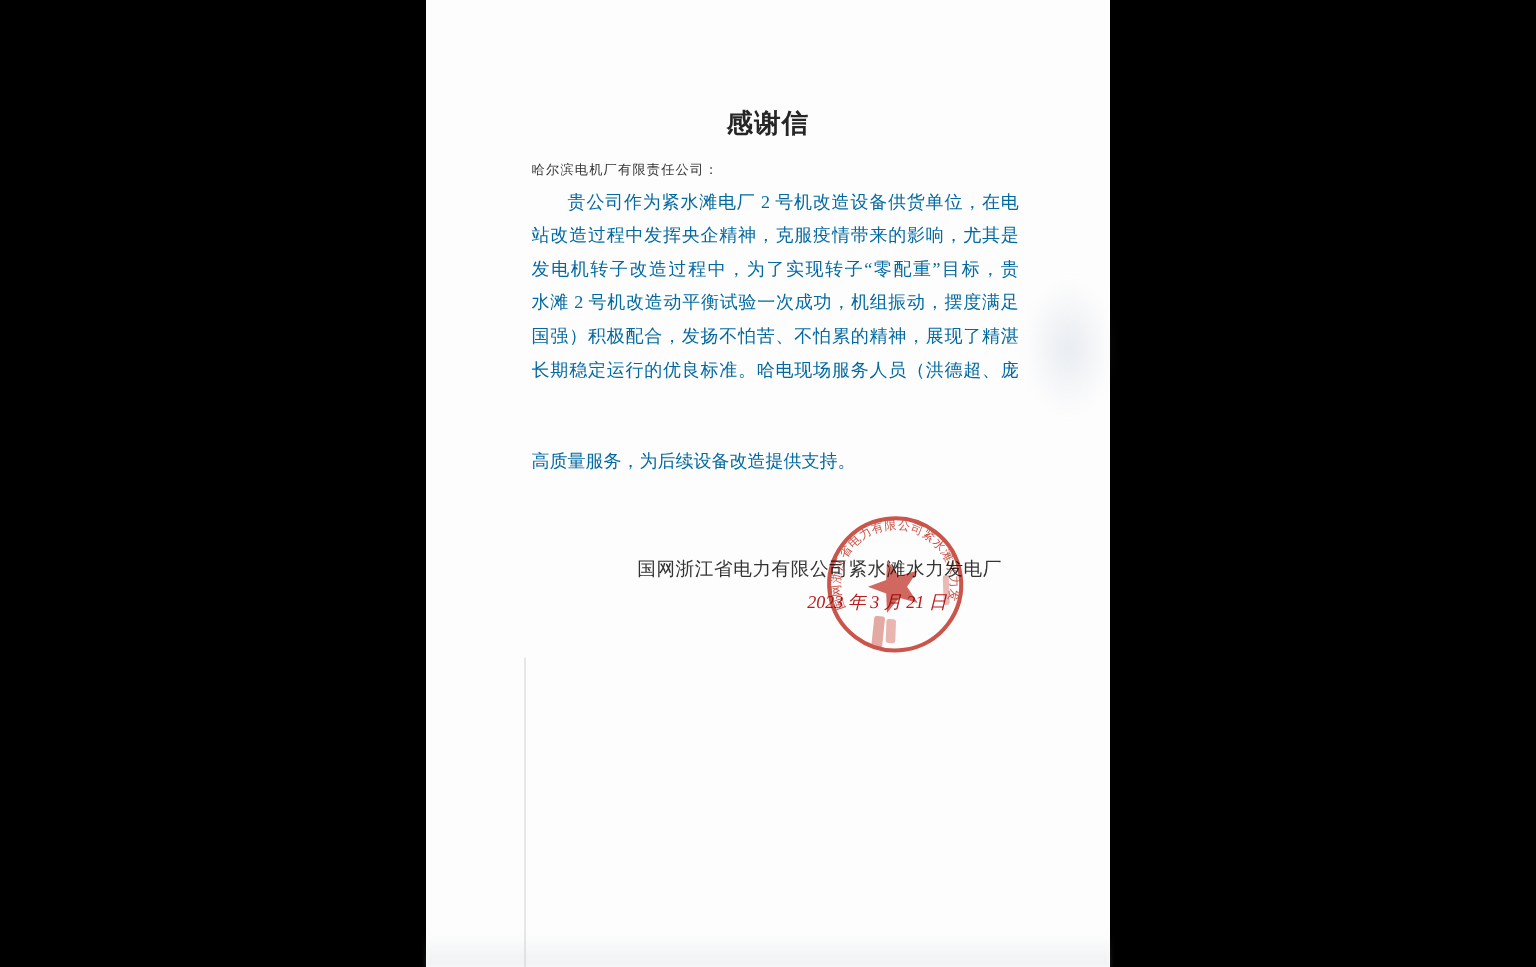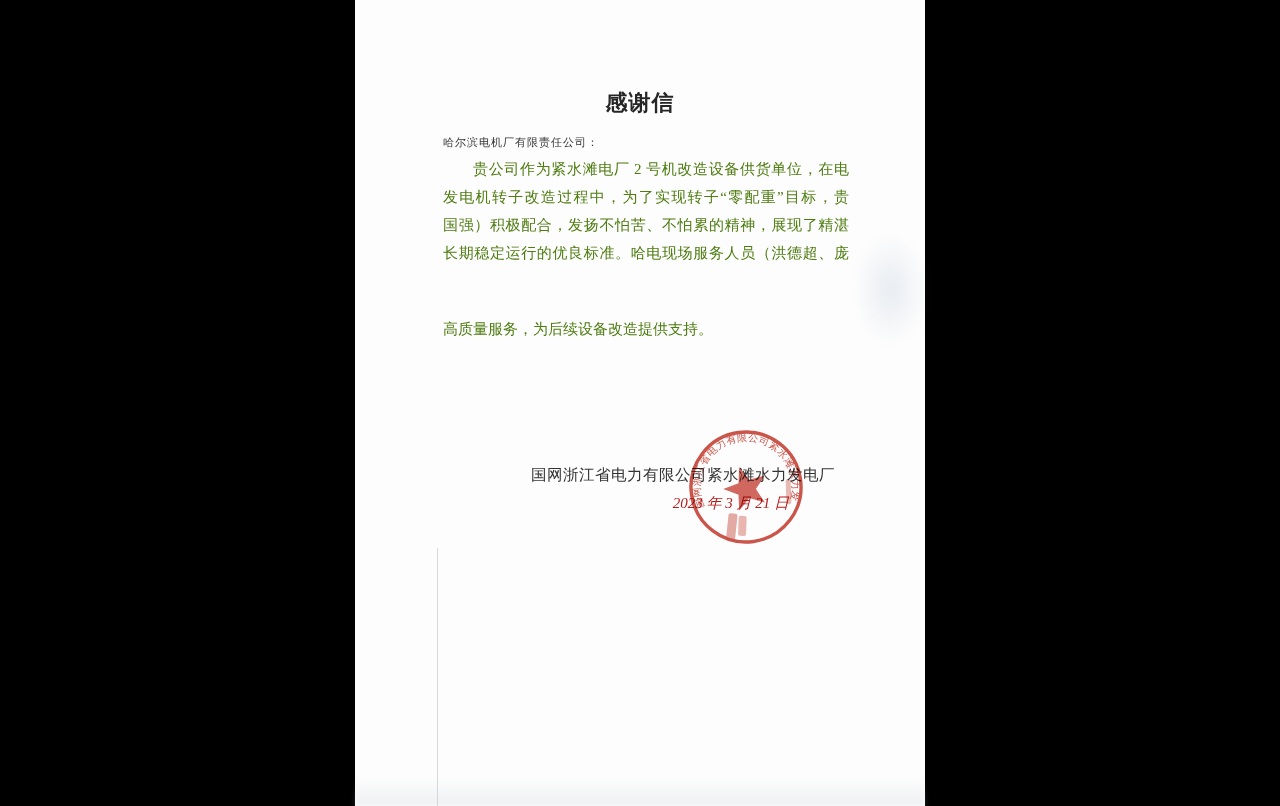--- a/index.html
+++ b/index.html
@@ -50,21 +50,21 @@
   .body-block {
     position: absolute;
     top: 155px;
     left: 88px;
     width: 406px;
   }
   .body-line {
     height: 28px;
     line-height: 28px;
     font-size: 15px;
-    color: #4d7c0f;
+    color: #0369a1;
     text-align: justify;
     text-align-last: justify;
     overflow: hidden;
   }
   .body-line.indent { text-indent: 30px; }
   .body-line.last { text-align-last: left; margin-top: 48px; }
   .signature {
     position: absolute;
     top: 463px;
     left: 0;
@@ -132,21 +132,23 @@
 
 <div class="screen">
   <div class="paper">
 
     <div class="letter-title">感谢信</div>
 
     <div class="salutation">哈尔滨电机厂有限责任公司：</div>
 
     <div class="body-block">
       <div class="body-line indent">贵公司作为紧水滩电厂 2 号机改造设备供货单位，在电</div>
+      <div class="body-line">站改造过程中发挥央企精神，克服疫情带来的影响，尤其是</div>
       <div class="body-line">发电机转子改造过程中，为了实现转子“零配重”目标，贵</div>
+      <div class="body-line">水滩 2 号机改造动平衡试验一次成功，机组振动，摆度满足</div>
       <div class="body-line">国强）积极配合，发扬不怕苦、不怕累的精神，展现了精湛</div>
       <div class="body-line">长期稳定运行的优良标准。哈电现场服务人员（洪德超、庞</div>
       <div class="body-line last">高质量服务，为后续设备改造提供支持。</div>
     </div>
 
     <div class="signature">国网浙江省电力有限公司紧水滩水力发电厂</div>
 
     <div class="sign-date">2023 年 3 月 21 日</div>
 
     <div class="scan-smudge"></div>

